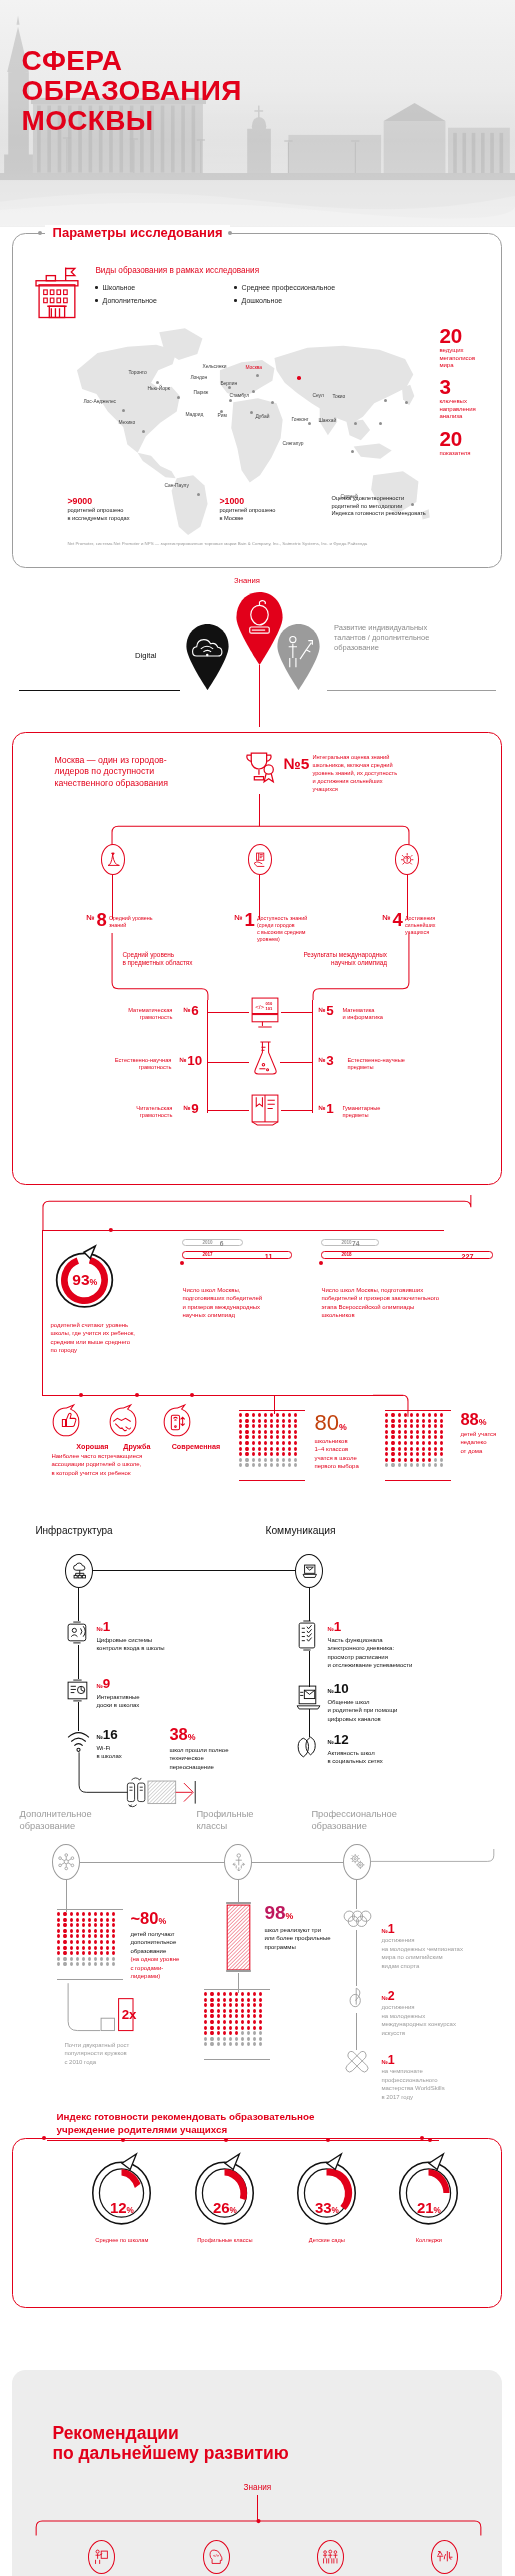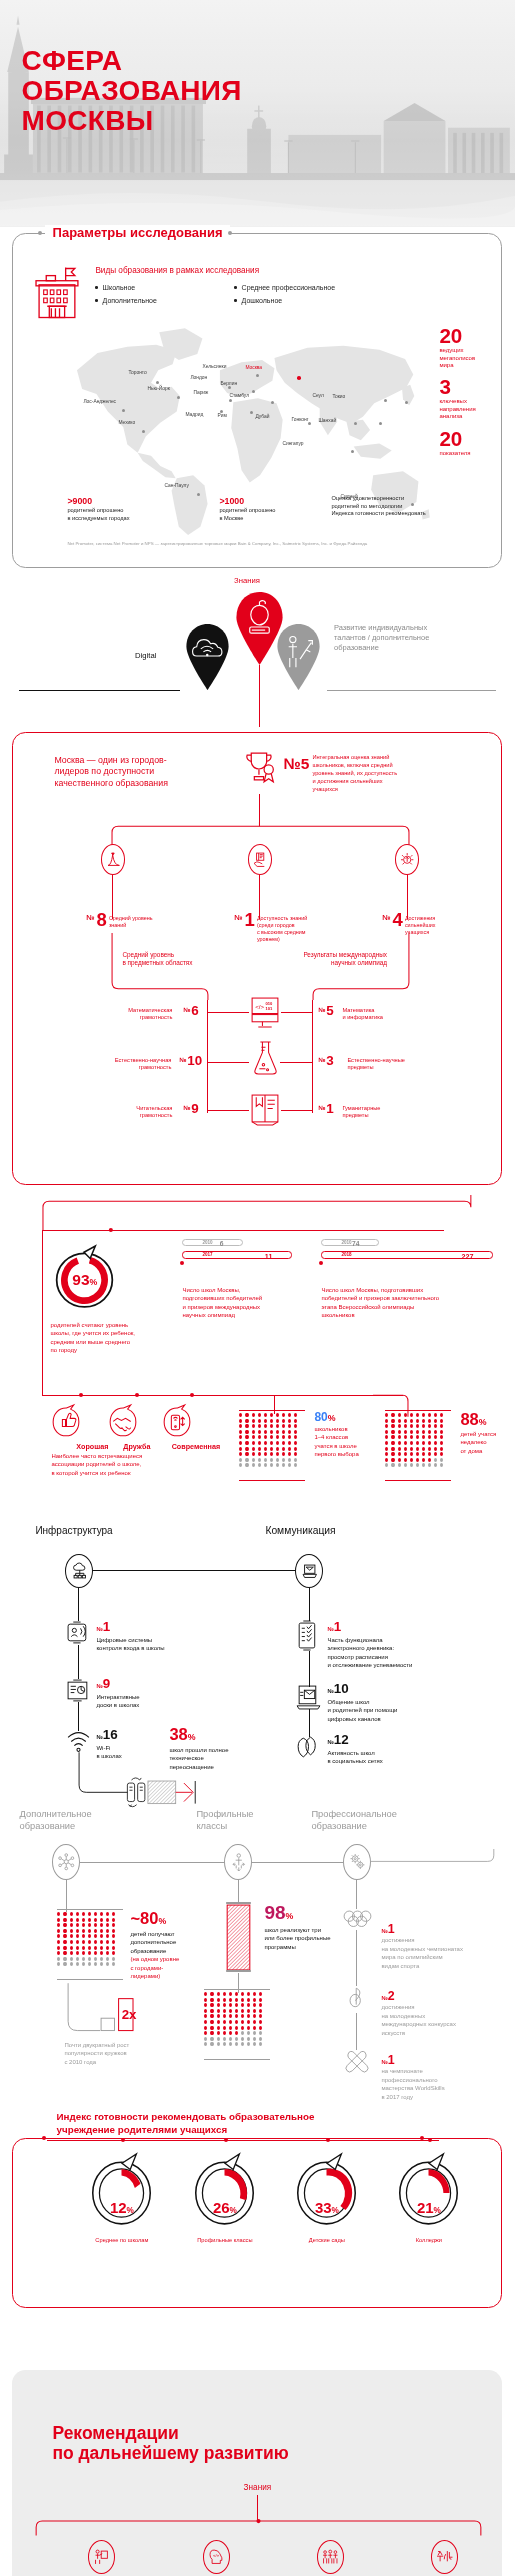--- a/index.html
+++ b/index.html
@@ -727,21 +727,21 @@
         <span class="off"></span>
         <span class="off"></span>
         <span class="off"></span>
         <span class="off"></span>
         <span class="off"></span>
         <span class="off"></span>
       </div>
     <div class="hl" style="left:0;top:67px;width:66px;height:1.2px;"></div>
   </div>
   <div style="position:absolute;left:302px;top:215px;">
-    <span style="font-size:12px;font-weight:700;color:#3b82f6;">80</span><span style="font-size:8.8px;font-weight:700;color:#e2001a;">%</span>
+    <span style="font-size:22px;font-weight:400;color:#c2410c;">80</span><span style="font-size:8.8px;font-weight:700;color:#e2001a;">%</span>
     <div style="font-size:6px;color:#e2001a;line-height:1.4;white-space:pre-line;margin-top:1px;">школьников
 1–4 классов
 учатся в школе
 первого выбора</div>
   </div>
 
   <div style="position:absolute;left:373px;top:218px;">
     <div class="hl" style="left:0;top:-3.1px;width:66px;height:1.2px;"></div>
     <div class="dotgrid">
         <span></span>

